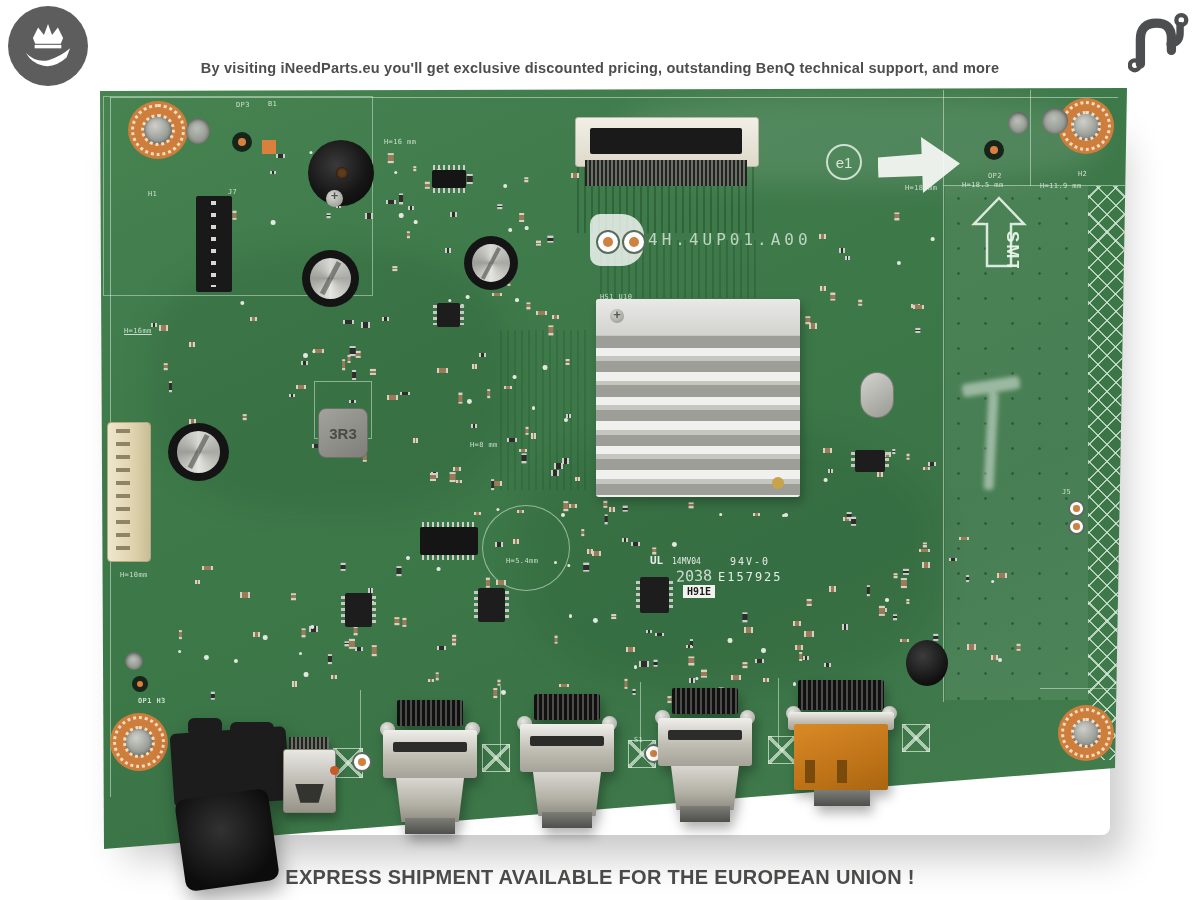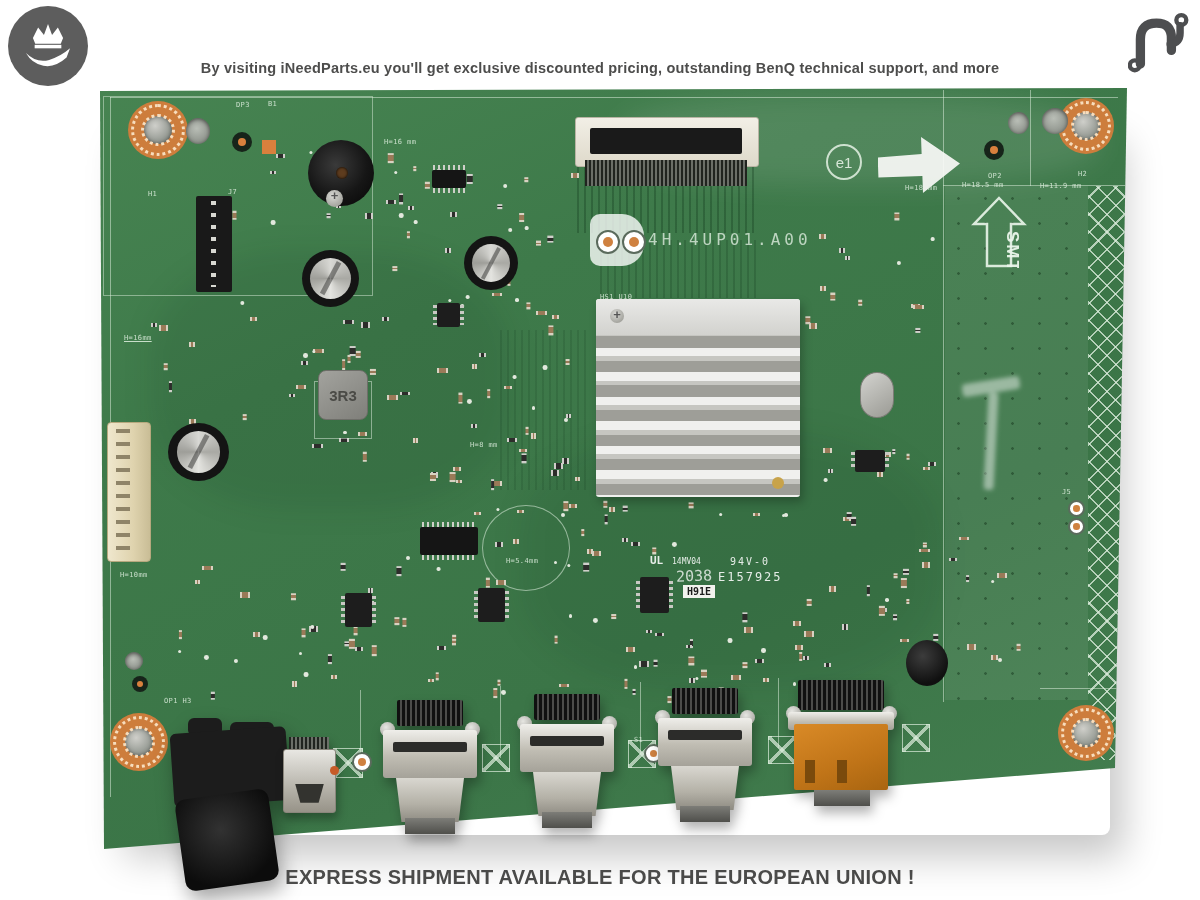--- a/index.html
+++ b/index.html
@@ -527,21 +527,21 @@
 
     <div class="pinheader" style="left:196px;top:196px;width:36px;height:96px;"></div>
     <div class="white-conn" style="left:107px;top:422px;width:42px;height:138px;"></div>
 
     <div class="cap" style="left:302px;top:250px;width:57px;height:57px;"></div>
     <div class="cap" style="left:464px;top:236px;width:54px;height:54px;"></div>
     <div class="cap" style="left:168px;top:423px;width:61px;height:58px;"></div>
     <div class="cap-dark" style="left:906px;top:640px;width:42px;height:46px;"></div>
 
     <div class="abs" style="left:314px;top:381px;width:56px;height:56px;border:1px solid rgba(225,240,225,.5);"></div>
-    <div class="inductor" style="left:318px;top:370px;width:48px;height:48px;">
+    <div class="inductor" style="left:318px;top:408px;width:48px;height:48px;">
         <span>3R3</span>
       </div>
 
     <div class="heatsink" style="left:596px;top:299px;width:204px;height:198px;">
       <div class="hs-top"></div>
       <div class="screw" style="left:14px;top:10px;width:14px;height:14px;"></div>
       <div class="abs" style="left:176px;top:178px;width:12px;height:12px;border-radius:50%;background:#c8a34a;"></div>
     </div>
 
     <div class="crystal" style="left:860px;top:372px;width:32px;height:44px;"></div>
@@ -568,31 +568,31 @@
     <div class="stamp" style="left:672px;top:557px;font-size:8px;">14MV04</div>
     <div class="stamp" style="left:730px;top:556px;font-size:10px;letter-spacing:2px;">94V-0</div>
     <div class="stamp" style="left:676px;top:567px;font-size:15px;transform:rotate(-2deg);opacity:.85;">2038</div>
     <div class="stamp" style="left:718px;top:570px;font-size:12px;letter-spacing:2px;">E157925</div>
     <div class="lotbox" style="left:683px;top:585px;">H91E</div>
 
     <div class="sk" style="left:384px;top:138px;">H=16 mm</div>
     <div class="sk" style="left:905px;top:184px;">H=18 mm</div>
     <div class="sk" style="left:962px;top:181px;">H=18.5 mm</div>
     <div class="sk" style="left:1040px;top:182px;">H=11.9 mm</div>
-    <div class="sk" style="left:124px;top:334px;text-decoration:underline;">H=16mm</div>
+    <div class="sk" style="left:124px;top:327px;text-decoration:underline;">H=16mm</div>
     <div class="sk" style="left:120px;top:571px;">H=10mm</div>
     <div class="sk" style="left:470px;top:441px;">H=8 mm</div>
     <div class="sk" style="left:506px;top:557px;">H=5.4mm</div>
 
     <div class="sk" style="left:236px;top:101px;">DP3</div>
     <div class="sk" style="left:268px;top:100px;">B1</div>
     <div class="sk" style="left:148px;top:190px;">H1</div>
     <div class="sk" style="left:1078px;top:170px;">H2</div>
     <div class="sk" style="left:228px;top:188px;">J7</div>
-    <div class="sk" style="left:164px;top:697px;">OP1 H3</div>
+    <div class="sk" style="left:138px;top:697px;font-weight:bold;">OP1 H3</div>
     <div class="sk" style="left:988px;top:172px;">OP2</div>
     <div class="sk" style="left:1062px;top:488px;">J5</div>
     <div class="sk" style="left:634px;top:736px;">S1</div>
   </div>
 
   <div class="abs" style="left:168px;top:718px;filter:drop-shadow(4px 10px 10px rgba(0,0,0,.35));">
     <div class="pwr-top" style="left:20px;top:0;width:34px;height:18px;"></div>
     <div class="pwr-top" style="left:62px;top:4px;width:44px;height:14px;"></div>
     <div class="pwr-top" style="left:4px;top:12px;width:116px;height:74px;transform:rotate(-4deg);"></div>
     <div class="pwr-low" style="left:12px;top:76px;width:94px;height:92px;transform:rotate(-8deg);"></div>

